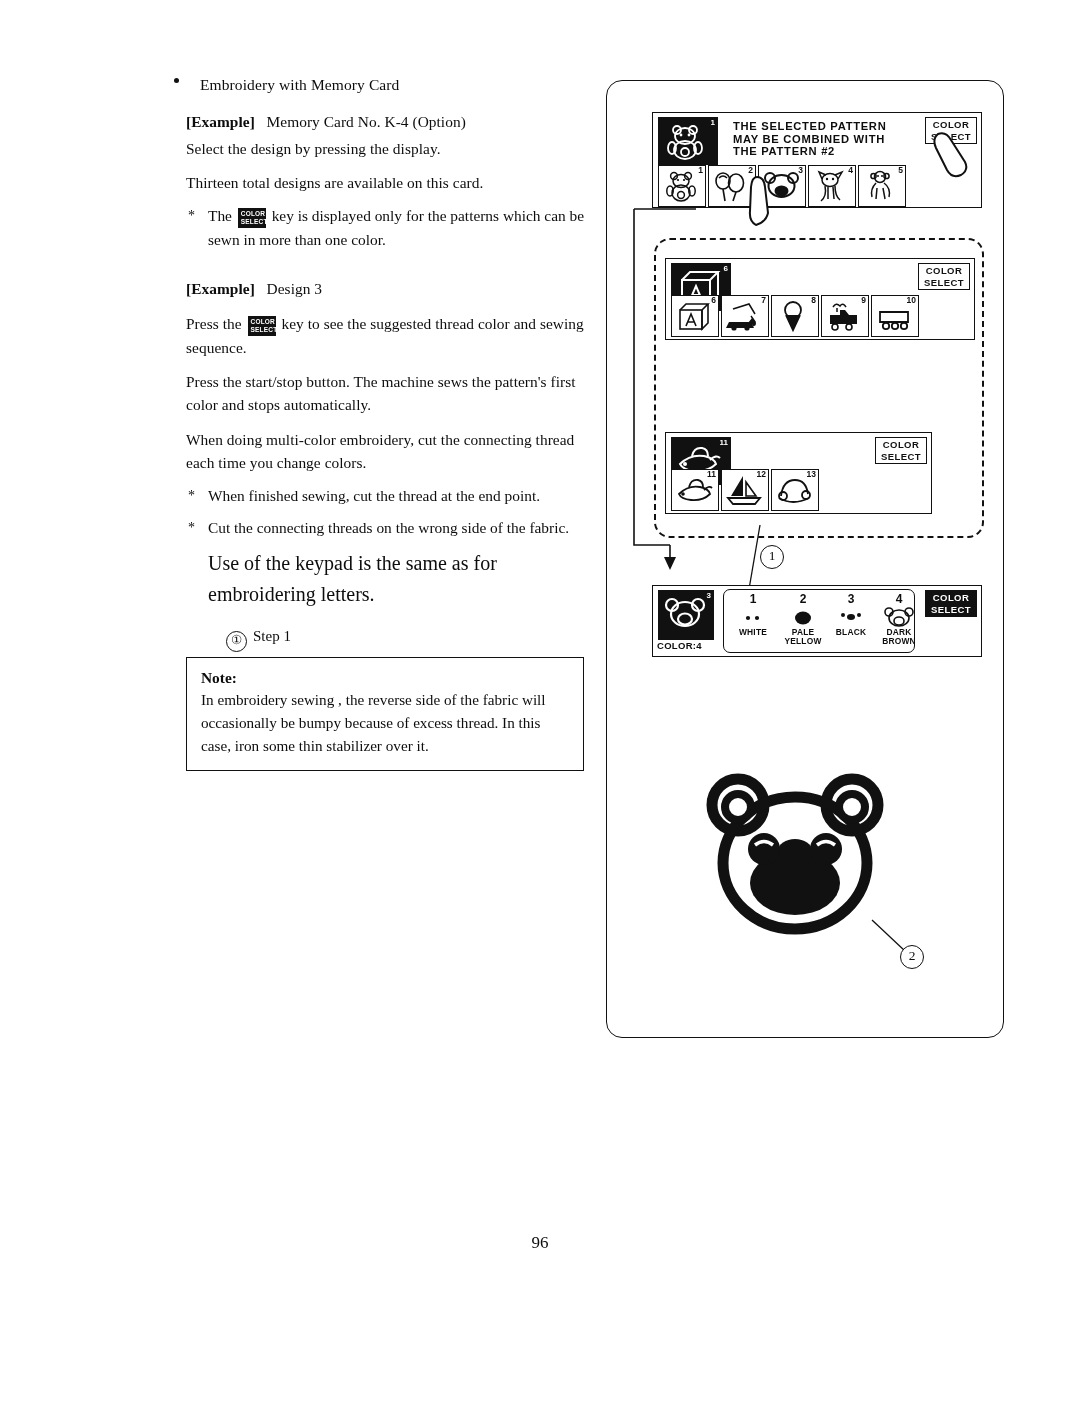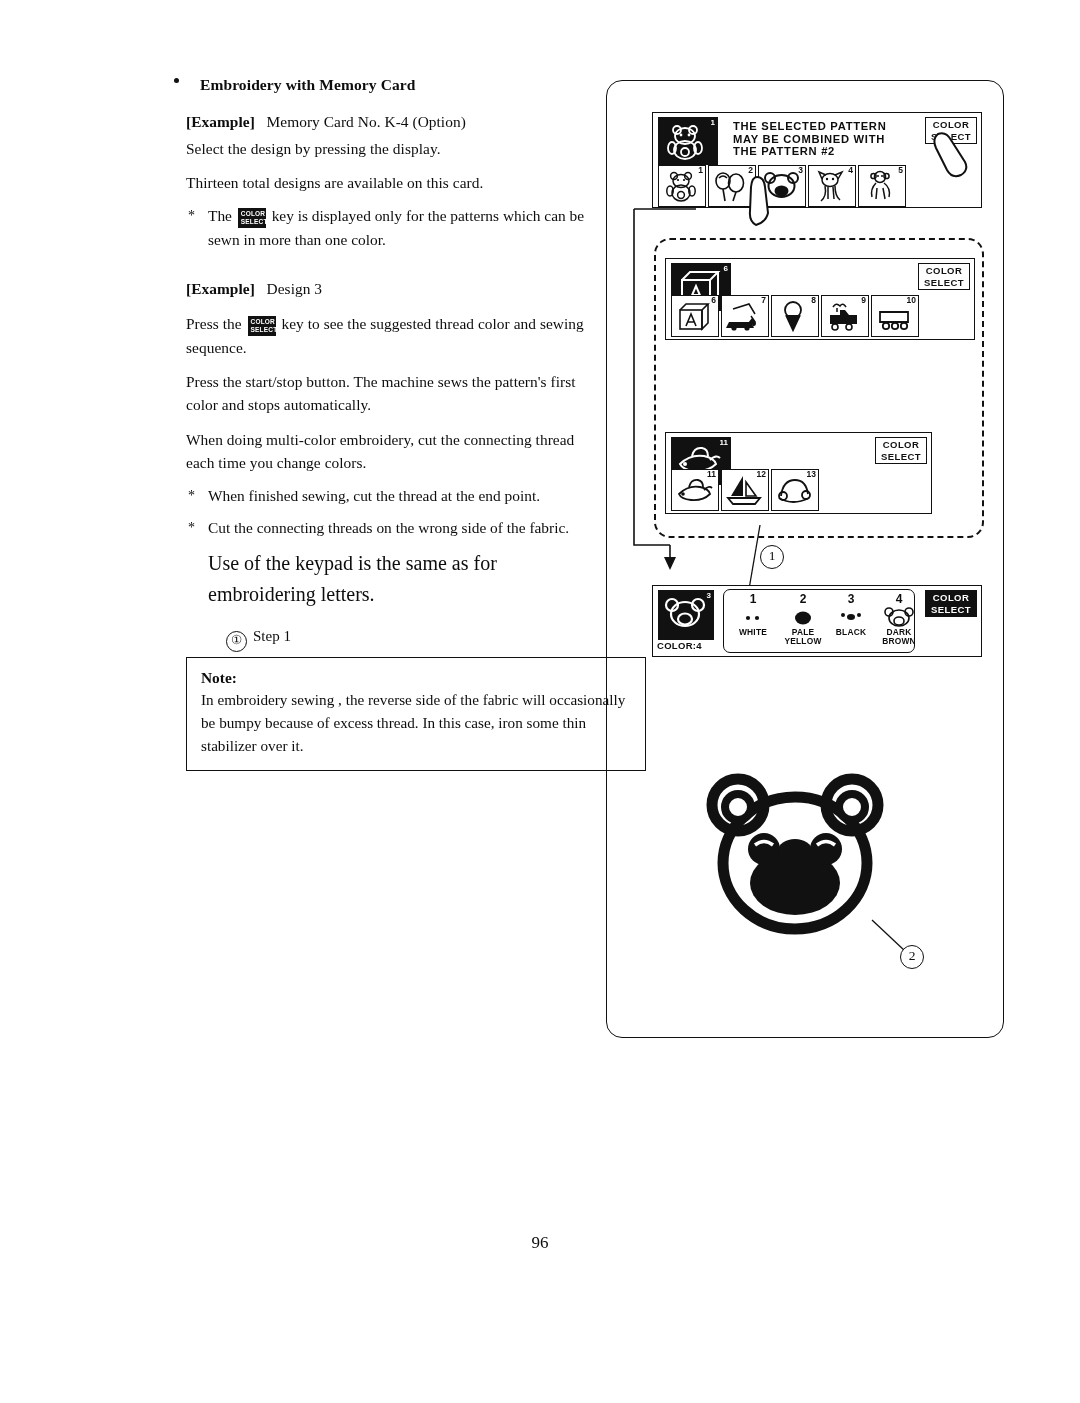--- a/index.html
+++ b/index.html
@@ -6,21 +6,21 @@
   html,body{margin:0;padding:0;background:#fff;}
   body{
     width:1080px;height:1403px;position:relative;overflow:hidden;
     font-family:"Liberation Serif","DejaVu Serif",serif;color:#0d0d0d;
     -webkit-font-smoothing:antialiased;
   }
   .page{position:absolute;inset:0;}
 
   
   .leftcol{position:absolute;left:186px;top:74px;width:404px;}
-  .bullet-head{position:relative;font-weight:bold;font-size:15.5px;line-height:1.45;
+  .bullet-head{position:relative;font-weight:normal;font-size:15.5px;line-height:1.45;
     letter-spacing:.1px;margin:0 0 14px 0;}
   .bullet-head .dot{position:absolute;left:-12px;top:4px;width:5px;height:5px;background:#111;border-radius:50%;}
   .bullet-head .l1{display:block;padding-left:14px;}
   .bullet-head .l2{display:block;padding-left:14px;margin-top:2px;}
 
   p.t{margin:0 0 3px 0;font-size:15.4px;line-height:1.52;letter-spacing:.05px;}
   p.gap{margin-top:11px;}
   .ex{font-weight:bold;}
 
   .star-item{position:relative;padding-left:22px;margin-top:9px;font-size:15.4px;line-height:1.52;}
@@ -35,21 +35,21 @@
     padding:1px 2px 1px 2px;text-align:center;border:1px solid #111;
     width:28px;box-sizing:border-box;margin:0 2px;
   }
   .cskey span{display:block;}
 
   .steps{margin:14px 0 0 40px;font-size:15px;line-height:1.75;}
   .steps .cnum{display:inline-block;width:19px;height:19px;line-height:17px;
     border:1.3px solid #111;border-radius:50%;text-align:center;font-size:12.5px;
     vertical-align:-3px;margin-right:6px;}
 
-  .note{position:absolute;left:186px;top:657px;width:460px;border:1.6px solid #111;
+  .note{position:absolute;left:186px;top:657px;width:398px;border:1.6px solid #111;
     padding:11px 14px 13px 14px;box-sizing:border-box;background:#fff;}
   .note .nh{font-weight:bold;font-size:15.4px;margin-bottom:2px;}
   .note p{margin:0;font-size:15.2px;line-height:1.5;}
 
   
   .illus{position:absolute;left:606px;top:80px;width:398px;height:958px;
     border:1.7px solid #111;border-radius:16px;box-sizing:border-box;}
 
   .dashbox{position:absolute;left:654px;top:238px;width:330px;height:300px;
     border:2.3px dashed #111;border-radius:16px;box-sizing:border-box;}

